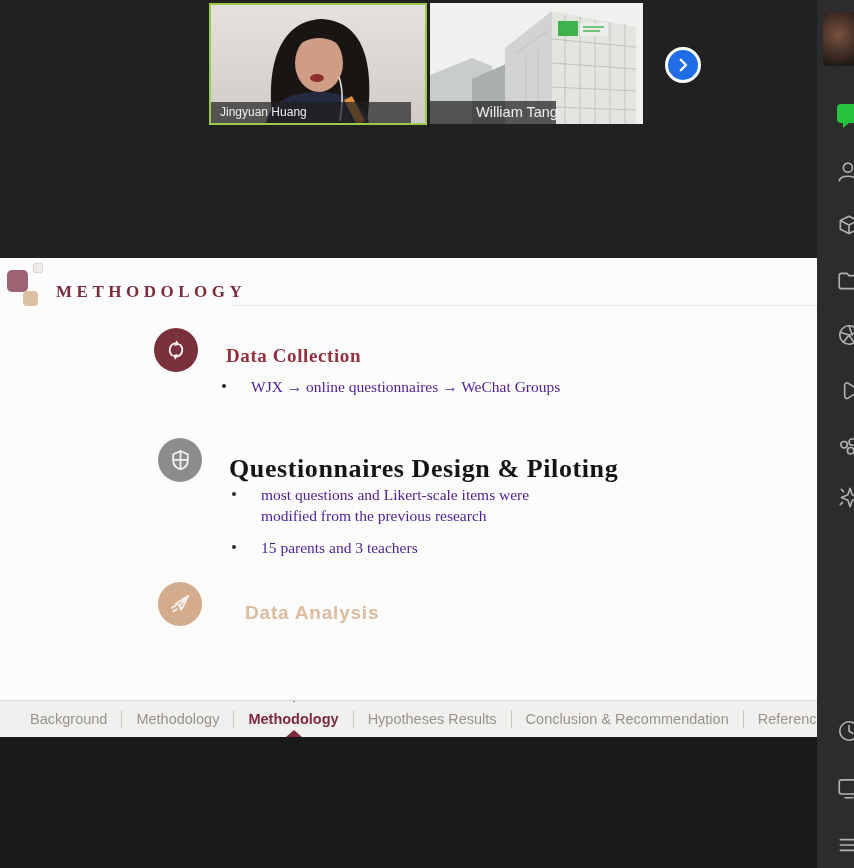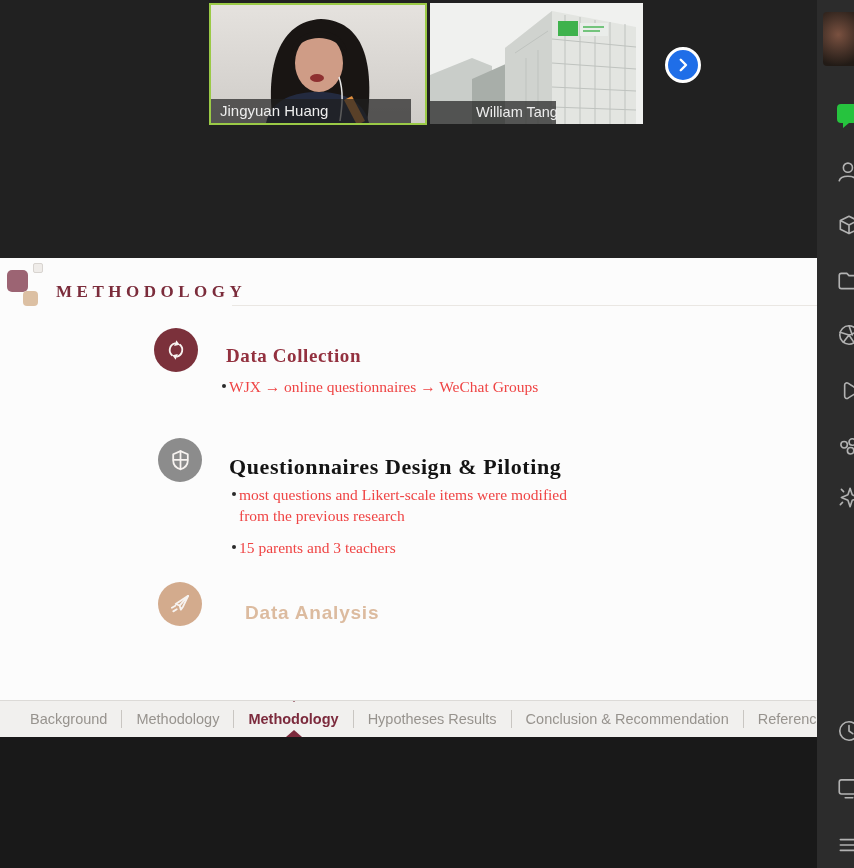--- a/index.html
+++ b/index.html
@@ -11,21 +11,21 @@
   .top-dark { position:absolute; left:0; top:0; width:817px; height:258px; background:#212121; }
   .bottom-dark { position:absolute; left:0; top:737px; width:817px; height:131px; background:#191919; }
 
   
   .thumb { position:absolute; overflow:hidden; }
   .thumb-1 { left:209px; top:3px; width:218px; height:122px; border:2px solid #9bca46; background:#d9d5d1; }
   .thumb-2 { left:430px; top:3px; width:213px; height:121px; background:#eef0ee; }
   .thumb svg { display:block; }
   .plabel {
     position:absolute; left:0; bottom:0; display:flex; align-items:center; gap:6px;
-    background:rgba(32,32,32,0.7); color:#ededed; font-size:15px;
+    background:rgba(32,32,32,0.7); color:#ededed; font-size:12px;
     padding:3px 10px 4px 9px; white-space:nowrap;
   }
   .plabel-1 { width:200px; }
   .plabel-2 { width:126px; font-size:14.5px;padding-left:40px; }
 
   
   .next-btn {
     position:absolute; left:665px; top:47px; width:36px; height:36px;
     border-radius:50%; background:#1f6ee8; border:3px solid #ffffff;
     display:flex; align-items:center; justify-content:center; cursor:pointer;
@@ -62,24 +62,24 @@
     position:absolute; width:44px; height:44px; border-radius:50%;
     display:flex; align-items:center; justify-content:center;
   }
   .si-1 { left:154px; top:70px;  background:#7b313b; }
   .si-2 { left:158px; top:180px; background:#8c8c8c; }
   .si-3 { left:158px; top:324px; background:#d3ab8d; }
   .section-icon svg { stroke:#f7f3f0; fill:none; stroke-width:1.7; stroke-linecap:round; stroke-linejoin:round; }
 
   .sec-heading { position:absolute; font-weight:700; font-size:19px; letter-spacing:0.6px;margin-top:8px; }
   .sh-1 { left:226px; top:79px;  color:#93313f; }
-  .sh-2 { left:229px; top:188px; color:#141414; font-size:22px; }
+  .sh-2 { left:229px; top:188px; color:#141414; font-size:26px; }
   .sh-3 { left:245px; top:336px; color:#dcbb9f; font-family:"Liberation Sans", sans-serif; letter-spacing:0.8px; }
 
-  .bullet { position:absolute; display:flex; gap:3px; font-size:15.5px; line-height:21px; color:#ef4444; }
+  .bullet { position:absolute; display:flex; gap:25px; font-size:15.5px; line-height:21px; color:#4c1d95; }
   .bullet .dot { flex:0 0 auto; width:4px; height:4px; border-radius:50%; background:#2a2a2a; margin-top:8px; }
   .bu-1a { left:222px; top:118px; }
   .bu-2a { left:232px; top:226px; width:352px; }
   .bu-2b { left:232px; top:279px; }
 
   
   .tabbar {
     position:absolute; left:0; bottom:0; width:817px; height:37px;
     background:#f1f0ee; border-top:1px solid #dcdad7;
     display:flex; align-items:center; padding-left:16px; overflow:hidden;

